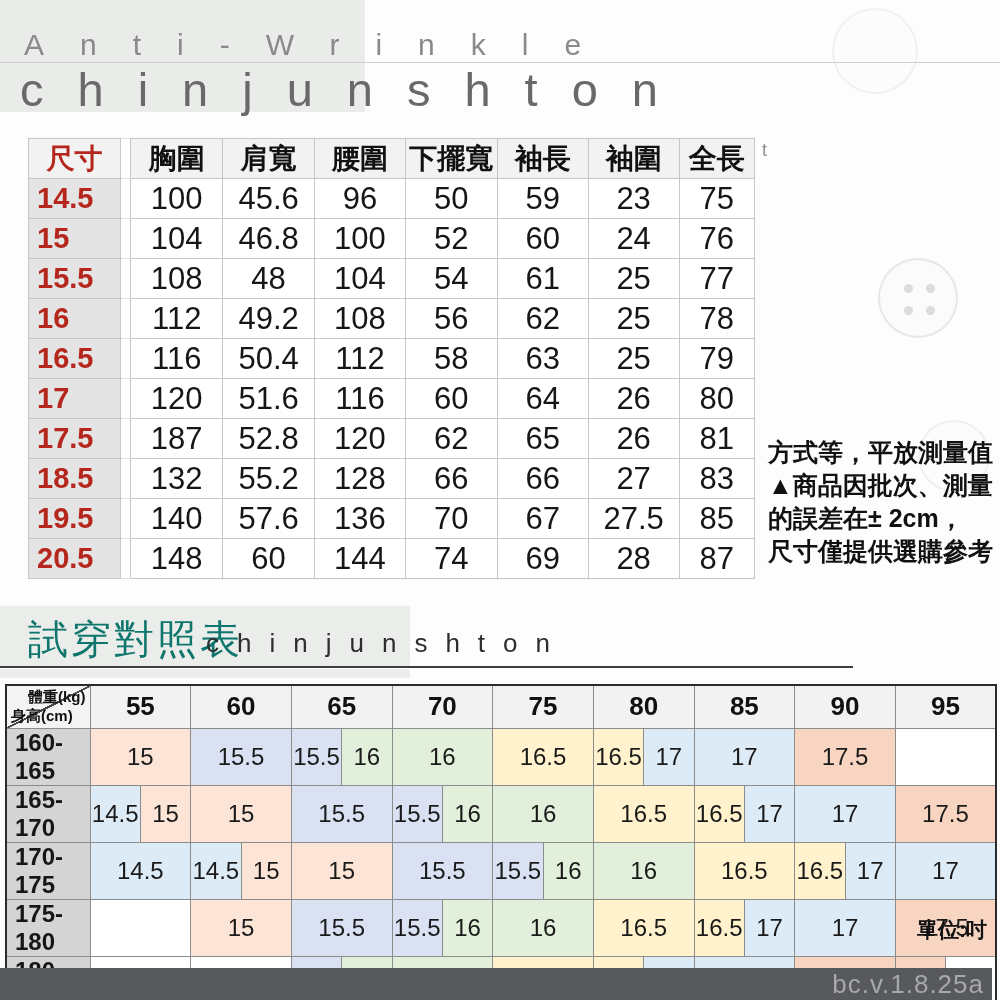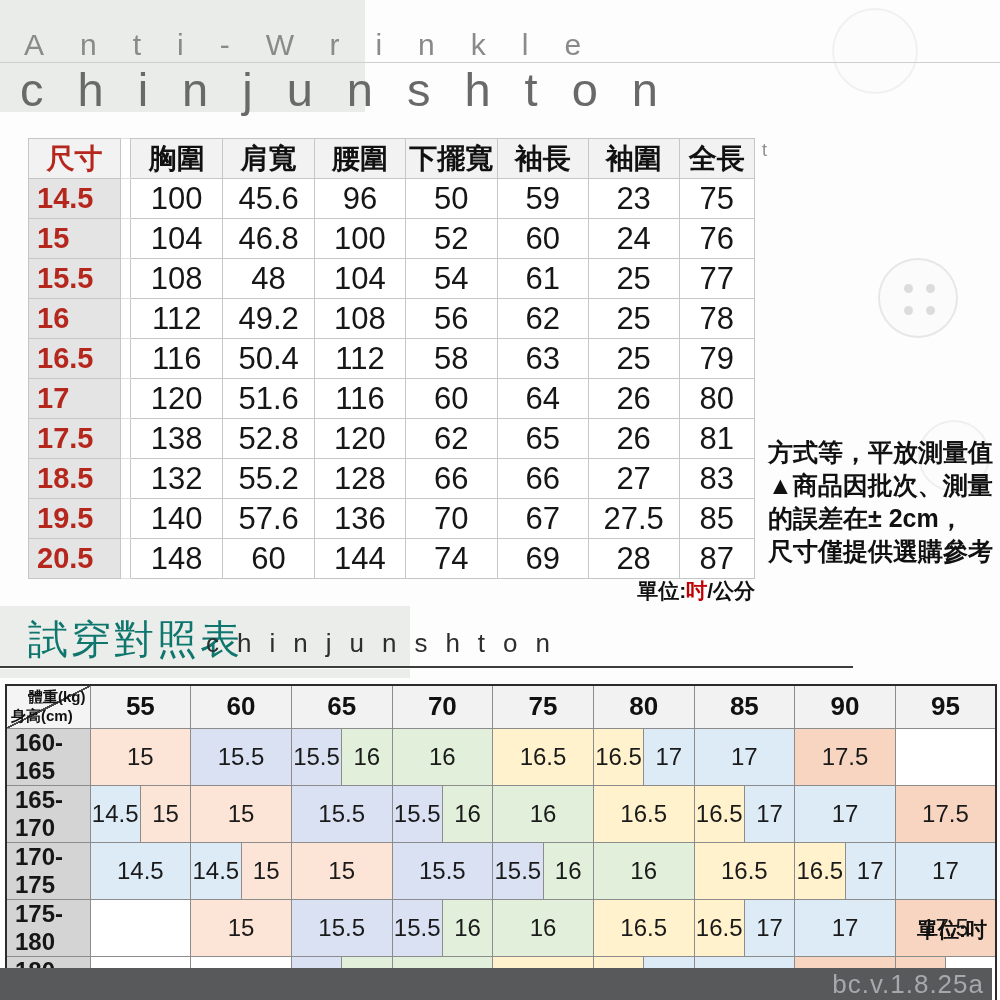--- a/index.html
+++ b/index.html
@@ -158,21 +158,21 @@
           <td class="meas">51.6</td>
           <td class="meas">116</td>
           <td class="meas">60</td>
           <td class="meas">64</td>
           <td class="meas">26</td>
           <td class="meas">80</td>
         </tr>
         <tr>
           <td class="sz">17.5</td>
           <td class="gut"></td>
-          <td class="meas">138</td>
+          <td class="meas">187</td>
           <td class="meas">52.8</td>
           <td class="meas">120</td>
           <td class="meas">62</td>
           <td class="meas">65</td>
           <td class="meas">26</td>
           <td class="meas">81</td>
         </tr>
         <tr>
           <td class="sz">18.5</td>
           <td class="gut"></td>
@@ -203,23 +203,20 @@
           <td class="meas">144</td>
           <td class="meas">74</td>
           <td class="meas">69</td>
           <td class="meas">28</td>
           <td class="meas">87</td>
         </tr>
       </tbody>
   </table>
   <div class="stray-mark">t</div>
 
-  <div class="unit-main">
-    <span>單位:</span><span class="red">吋</span><span>/公分</span>
-  </div>
 
   <div class="note">
     <div>方式等，平放測量值</div>
     <div>▲商品因批次、測量</div>
     <div>的誤差在± 2cm，</div>
     <div>尺寸僅提供選購參考</div>
   </div>
 
   <div class="fit-title">試穿對照表</div>
   <div class="fit-brand">chinjunshton</div>

